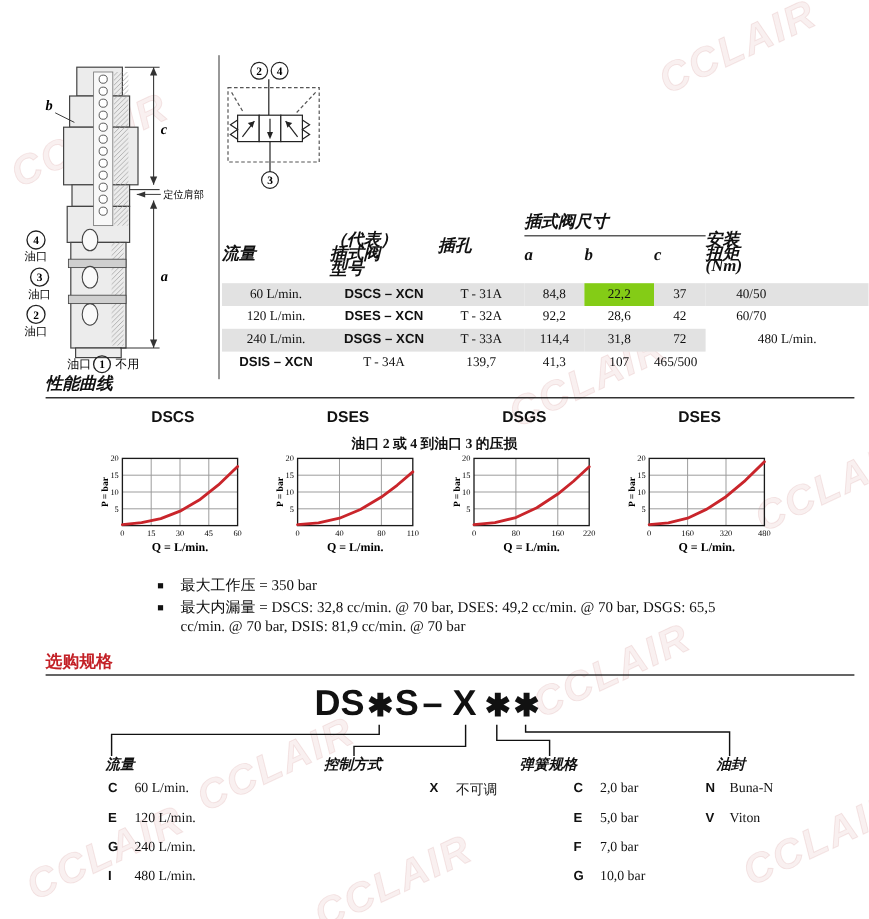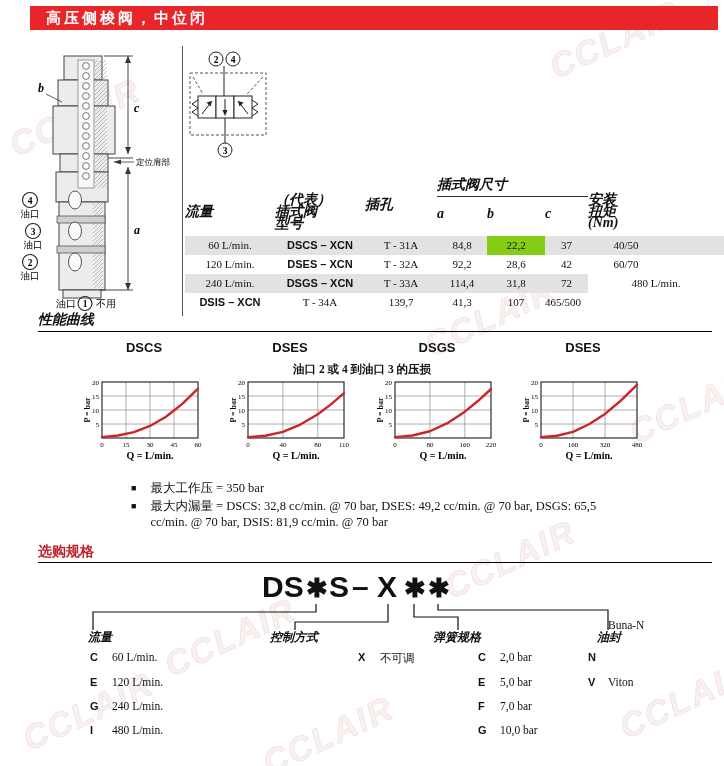--- a/index.html
+++ b/index.html
@@ -61,23 +61,20 @@
   <span class="wm" style="left:545px; top:20px;">CCLAIR</span>
   <span class="wm" style="left:5px;   top:98px;">CCLAIR</span>
   <span class="wm" style="left:420px; top:298px;">CCLAIR</span>
   <span class="wm" style="left:625px; top:385px;">CCLAIR</span>
   <span class="wm" style="left:440px; top:540px;">CCLAIR</span>
   <span class="wm" style="left:160px; top:618px;">CCLAIR</span>
   <span class="wm" style="left:615px; top:680px;">CCLAIR</span>
   <span class="wm" style="left:18px;  top:692px;">CCLAIR</span>
   <span class="wm" style="left:258px; top:716px;">CCLAIR</span>
 
-  <div class="hdr" style="background:#e8262a;">
-    <span class="hdr-title">高压侧梭阀，中位闭</span>
-  </div>
 
   <div class="vdivider"></div>
 
   <svg style="position:absolute; left:0; top:50px;" width="180" height="270" viewBox="0 0 180 270">
     <defs>
       <pattern id="hatch" width="4" height="4" patternUnits="userSpaceOnUse">
         <path d="M0,4 L4,0" stroke="#999" stroke-width="0.6"></path>
       </pattern>
     </defs>
     <g fill="#ececec" stroke="#444" stroke-width="1">
@@ -382,18 +379,18 @@
     <span class="opt-val" style="left:500px; top:676px;">5,0 bar</span>
     <span class="opt-code" style="left:478px; top:700px;">F</span>
     <span class="opt-val" style="left:500px; top:700px;">7,0 bar</span>
     <span class="opt-code" style="left:478px; top:724px;">G</span>
     <span class="opt-val" style="left:500px; top:724px;">10,0 bar</span>
   </div>
 
   <div>
     <div class="og-title" style="left:597px;">油封</div>
     <span class="opt-code" style="left:588px; top:651px;">N</span>
-    <span class="opt-val" style="left:608px; top:619px;">Buna-N</span>
+    <span class="opt-val" style="left:608px; top:651px;">Buna-N</span>
     <span class="opt-code" style="left:588px; top:676px;">V</span>
     <span class="opt-val" style="left:608px; top:676px;">Viton</span>
   </div>
 
 </div>
 
 </body></html>

